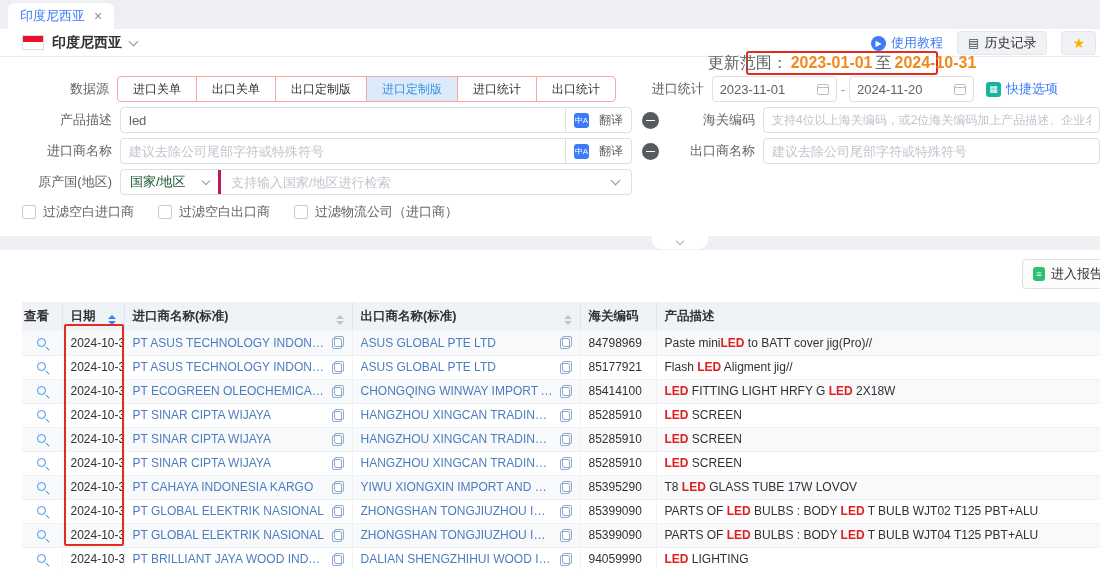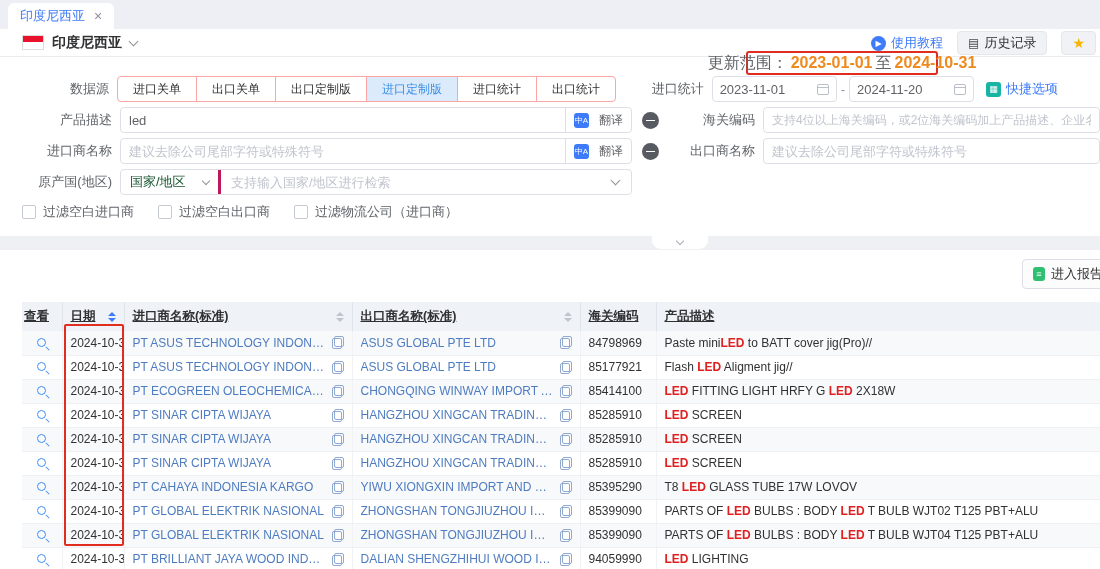--- a/index.html
+++ b/index.html
@@ -99,21 +99,21 @@
                 border-radius:4px; background:#fcfcfd; display:flex; align-items:center; gap:6px; padding:0 10px;
                 cursor:pointer; color:#303133; font-size:13px; white-space:nowrap; }
   .rep-ic { width:14px; height:14px; border-radius:3px; background:#2fbf71; color:#fff; font-size:9px;
             display:flex; align-items:center; justify-content:center; }
 
   
   .tbl { position:absolute; left:22px; top:52px; width:1078px; border-collapse:collapse; table-layout:fixed; }
   .tbl th { background:#eff2f7; height:29px; font-size:12.5px; font-weight:bold; color:#303133; text-align:left;
             padding:0 8px; border-right:1px solid #e0e4ec; white-space:nowrap; overflow:hidden; }
   .tbl th:last-child { border-right:none; }
-  .tbl th .th-flex { display:flex; align-items:center;text-decoration:underline; }
+  .tbl th .th-flex { display:flex; align-items:flex-end; }
   .tbl th.center, .tbl td.center { text-align:center; padding:0 2px; }
   .tbl td { height:24px; font-size:12px; padding:0 8px; border-bottom:1px solid #eef0f4; border-right:1px solid #f0f2f6;
             white-space:nowrap; overflow:hidden; }
   .tbl td:last-child { border-right:none; }
   .tbl tr.odd td { background:#f8f9fb; }
   .sort { display:inline-flex; flex-direction:column; gap:2px; margin-left:auto; padding-left:6px; cursor:pointer; }
   .sort i { width:0; height:0; border-left:4px solid transparent; border-right:4px solid transparent; display:block; }
   .sort .up { border-bottom:4px solid #c0c4cc; }
   .sort .dn { border-top:4px solid #c0c4cc; }
   .sort.active .up { border-bottom-color:#3e7bfa; }

